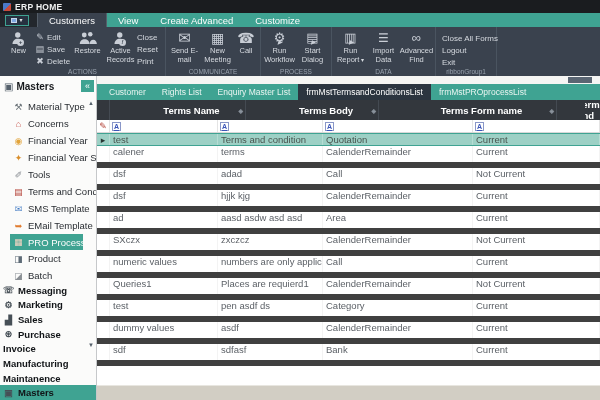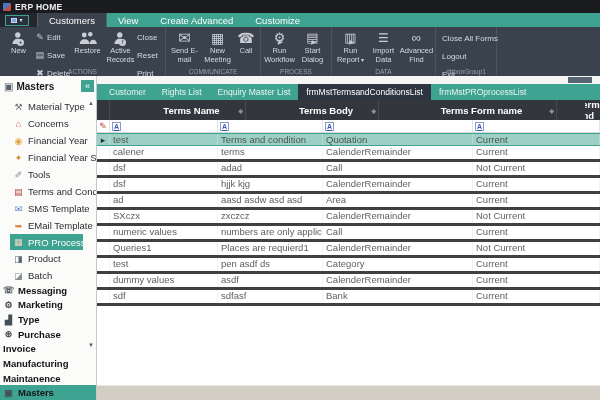--- a/index.html
+++ b/index.html
@@ -35,21 +35,21 @@
   .glabel{position:absolute;bottom:0;left:0;right:0;text-align:center;font-size:6.5px;
           color:#99A2AE;line-height:9px;white-space:nowrap;overflow:hidden;}
   .rbtn{width:33px;display:flex;flex-direction:column;align-items:center;}
   .ric{height:19px;display:flex;align-items:center;justify-content:center;position:relative;
        font-size:14px;color:#C9CED6;line-height:1;}
   .ric svg{fill:#C9CED6;}
   .badge{position:absolute;right:2px;bottom:1px;width:7px;height:7px;border-radius:50%;
          background:#C9CED6;color:#3A424E;font-size:6px;font-weight:bold;line-height:7px;text-align:center;}
   .rlb{font-size:7.5px;line-height:1.15;text-align:center;color:#D6DAE0;}
   .caret::after{content:" ▾";font-size:6px;}
-  .rstack{display:flex;flex-direction:column;gap:8px;padding-top:4px;width:36px;}
+  .rstack{display:flex;flex-direction:column;gap:2px;padding-top:4px;width:36px;}
   .sbtn{display:flex;align-items:center;gap:2px;font-size:8px;color:#D6DAE0;height:10px;white-space:nowrap;}
   .sbtn .si{width:10px;text-align:center;font-size:9px;color:#C9CED6;}
   .rstack.links{width:56px;padding-top:5px;padding-left:4px;}
   
   .i-edit::before{content:"✎";}
   .i-save::before{content:"▤";}
   .i-del::before{content:"✖";}
   .i-env::before{content:"✉";font-size:15px;}
   .i-cal::before{content:"▦";font-size:14px;}
   .i-phone::before{content:"☎";font-size:14px;}
@@ -106,21 +106,21 @@
   .frow{position:absolute;left:97px;top:120px;right:0;height:13px;background:#fff;display:flex;
         border-bottom:1px solid #D8D8D8;}
   .fc{display:flex;align-items:center;padding-left:2px;border-right:1px solid #E4E4E4;}
   .fc.w-ind{justify-content:center;padding-left:0;color:#B03A2E;font-size:9px;}
   .fc.w-ind::before{content:"✎";}
   .fa{width:9px;height:9px;border:1px solid #8A97C8;background:#fff;color:#3B55B8;font-size:7px;
       font-weight:bold;line-height:8px;text-align:center;}
   .fa::before{content:"A";text-decoration:underline;}
 
   .rows{position:absolute;left:97px;top:133px;right:0;bottom:15px;background:#fff;}
-  .grow{display:flex;height:16px;border-bottom:3px solid #404040;font-size:9.5px;color:#5C6167;}
+  .grow{display:flex;height:22px;border-bottom:6px solid #404040;font-size:9.5px;color:#5C6167;}
   .grow .c{line-height:11px;padding:0 3px;white-space:nowrap;overflow:hidden;border-right:1px solid #F3F3F3;}
   .grow .c.w-ind{padding:0;text-align:center;}
   .grow.sel{background:#9DD0C5;border-top:1px solid var(--teal);border-bottom:1px solid var(--teal);
             color:#49544F;height:13px;}
   .grow.sel .c{border-right-color:rgba(255,255,255,.25);}
   .grow.sel .c.w-ind::before{content:"▸";font-size:9px;color:#273532;}
 
   .statusbar{position:absolute;left:97px;bottom:0;right:0;height:15px;background:#D2CEC4;
              border-top:1px solid #E8E6E0;}
 </style>
@@ -358,21 +358,21 @@
           <span>Messaging</span>
         </div>
 
         <div class="nitem">
           <span class="nico">⚙</span>
           <span>Marketing</span>
         </div>
 
         <div class="nitem">
           <span class="nico">▟</span>
-          <span>Type</span>
+          <span>Sales</span>
         </div>
 
         <div class="nitem">
           <span class="nico">⊛</span>
           <span>Purchase</span>
         </div>
 
         <div class="nitem">
 
           <span>Invoice</span>

